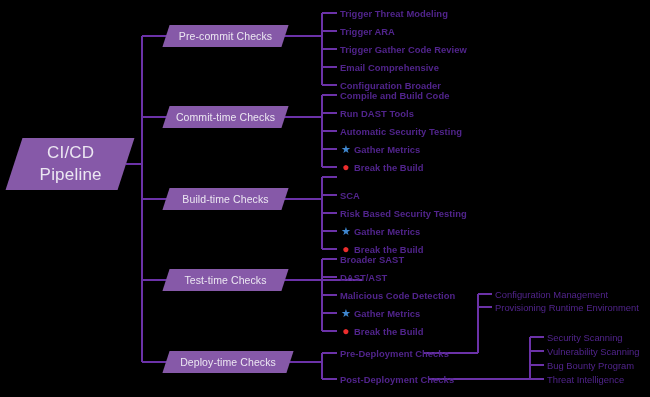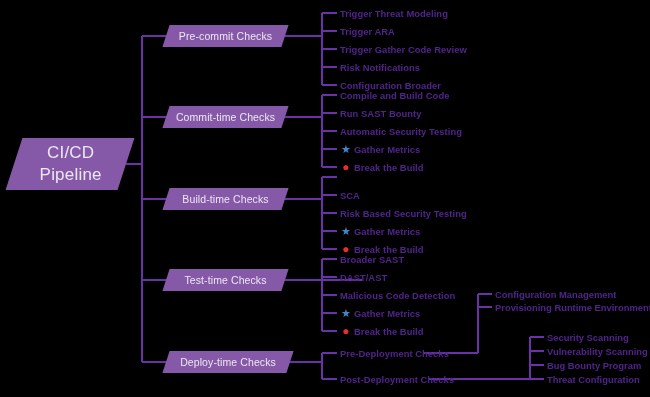--- a/index.html
+++ b/index.html
@@ -34,21 +34,21 @@
   .leaf{position:absolute;white-space:nowrap;color:#51248c;
         font-size:9.4px;font-weight:bold;letter-spacing:.05px;
         line-height:11px;}
   .leaf.ico{padding-left:14px;}
   .leaf .gl{position:absolute;left:0;top:-1px;width:12px;height:12px;
         line-height:12px;text-align:center;font-size:11px;font-weight:normal;}
   .gl.star{color:#3f87cf;}
   .gl.dot{color:#ec2d2d;font-size:12px;}
 
   .sub2{position:absolute;white-space:nowrap;color:#51248c;
-        font-size:9.4px;font-weight:bold;line-height:11px;}
+        font-size:9.4px;font-weight:normal;line-height:11px;}
 </style>
 </head>
 <body>
 
 <div id="stage">
 
   <svg id="wires" viewBox="0 0 650 397" width="650" height="397">
     <g stroke="#6b32a8" stroke-width="2" fill="none" shape-rendering="crispEdges">
 
       <path d="M126 164 H142"></path>
@@ -135,25 +135,25 @@
   <div class="pnode branch" id="branch-3">
     <span>Test-time Checks</span>
     </div>
   <div class="pnode branch" id="branch-4">
     <span>Deploy-time Checks</span>
     </div>
 
   <div class="leaf" style="left:340px;top:8px">Trigger Threat Modeling</div>
   <div class="leaf" style="left:340px;top:26px">Trigger ARA</div>
   <div class="leaf" style="left:340px;top:44px">Trigger Gather Code Review</div>
-  <div class="leaf" style="left:340px;top:62px">Risk Notifications</div>
+  <div class="leaf" style="left:340px;top:62px">Email Comprehensive</div>
   <div class="leaf" style="left:340px;top:80px">Configuration Broader</div>
 
   <div class="leaf" style="left:340px;top:90px">Compile and Build Code</div>
-  <div class="leaf" style="left:340px;top:108px">Run SAST Bounty</div>
+  <div class="leaf" style="left:340px;top:108px">Run DAST Tools</div>
   <div class="leaf" style="left:340px;top:126px">Automatic Security Testing</div>
   <div class="leaf ico" style="left:340px;top:144px">
     <span class="gl star">★</span>
     <span>Gather Metrics</span></div>
   <div class="leaf ico" style="left:340px;top:162px">
     <span class="gl dot">●</span>
     <span>Break the Build</span></div>
 
   <div class="leaf" style="left:340px;top:190px">SCA</div>
   <div class="leaf" style="left:340px;top:208px">Risk Based Security Testing</div>
@@ -176,15 +176,15 @@
 
   <div class="leaf" style="left:340px;top:374px">Post-Deployment Checks</div>
   <div class="leaf" style="left:340px;top:348px">Pre-Deployment Checks</div>
 
   <div class="sub2" style="left:495px;top:289px">Configuration Management</div>
   <div class="sub2" style="left:495px;top:302px">Provisioning Runtime Environment</div>
 
   <div class="sub2" style="left:547px;top:332px">Security Scanning</div>
   <div class="sub2" style="left:547px;top:346px">Vulnerability Scanning</div>
   <div class="sub2" style="left:547px;top:360px">Bug Bounty Program</div>
-  <div class="sub2" style="left:547px;top:374px">Threat Configuration</div>
+  <div class="sub2" style="left:547px;top:374px">Threat Intelligence</div>
 
 </div>
 
 </body></html>

